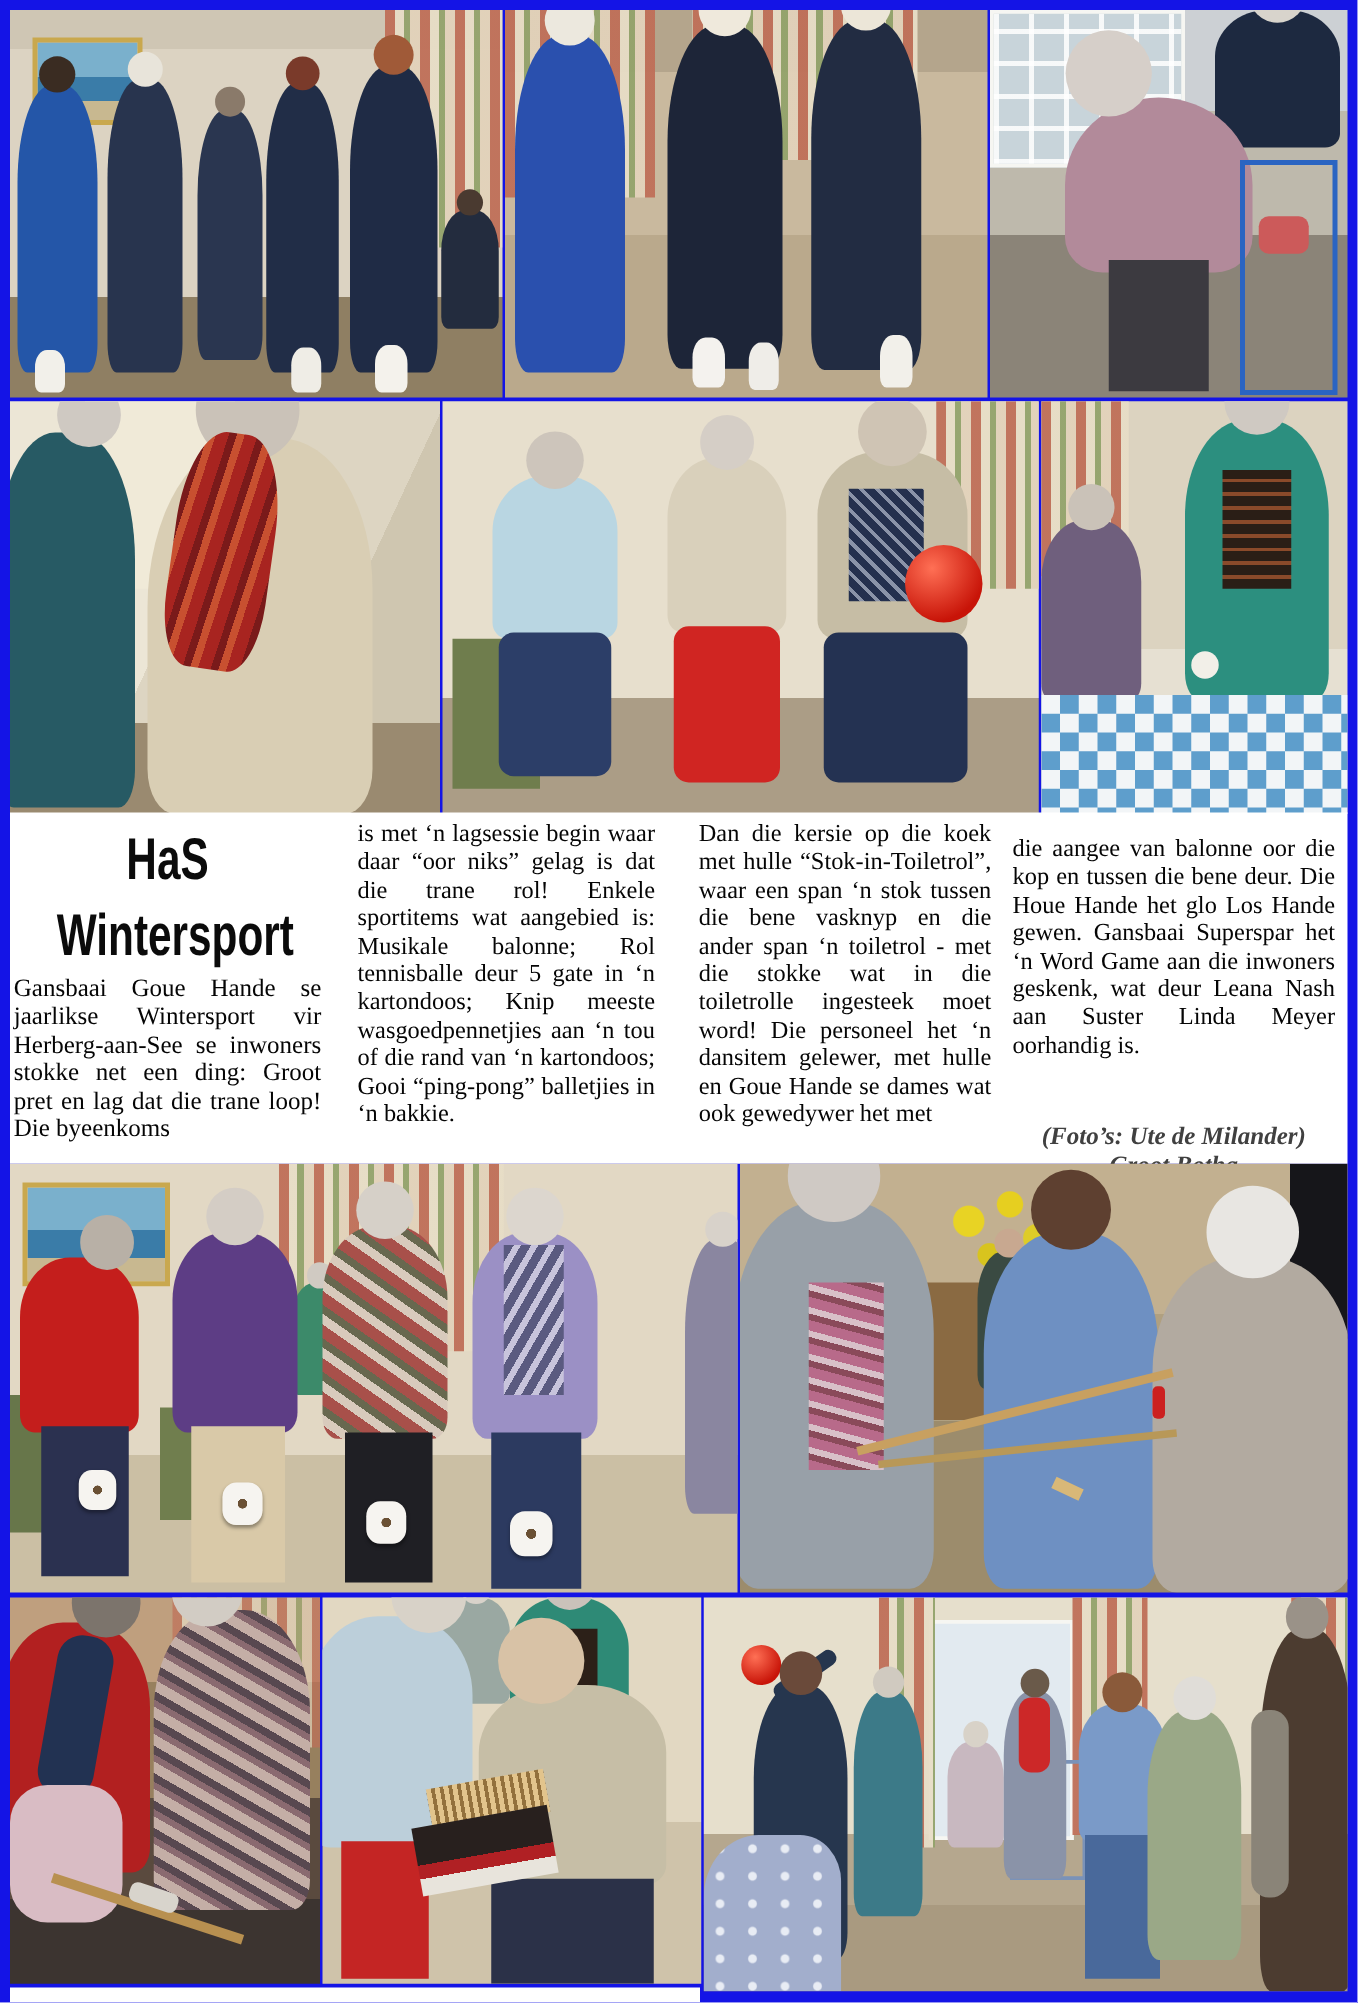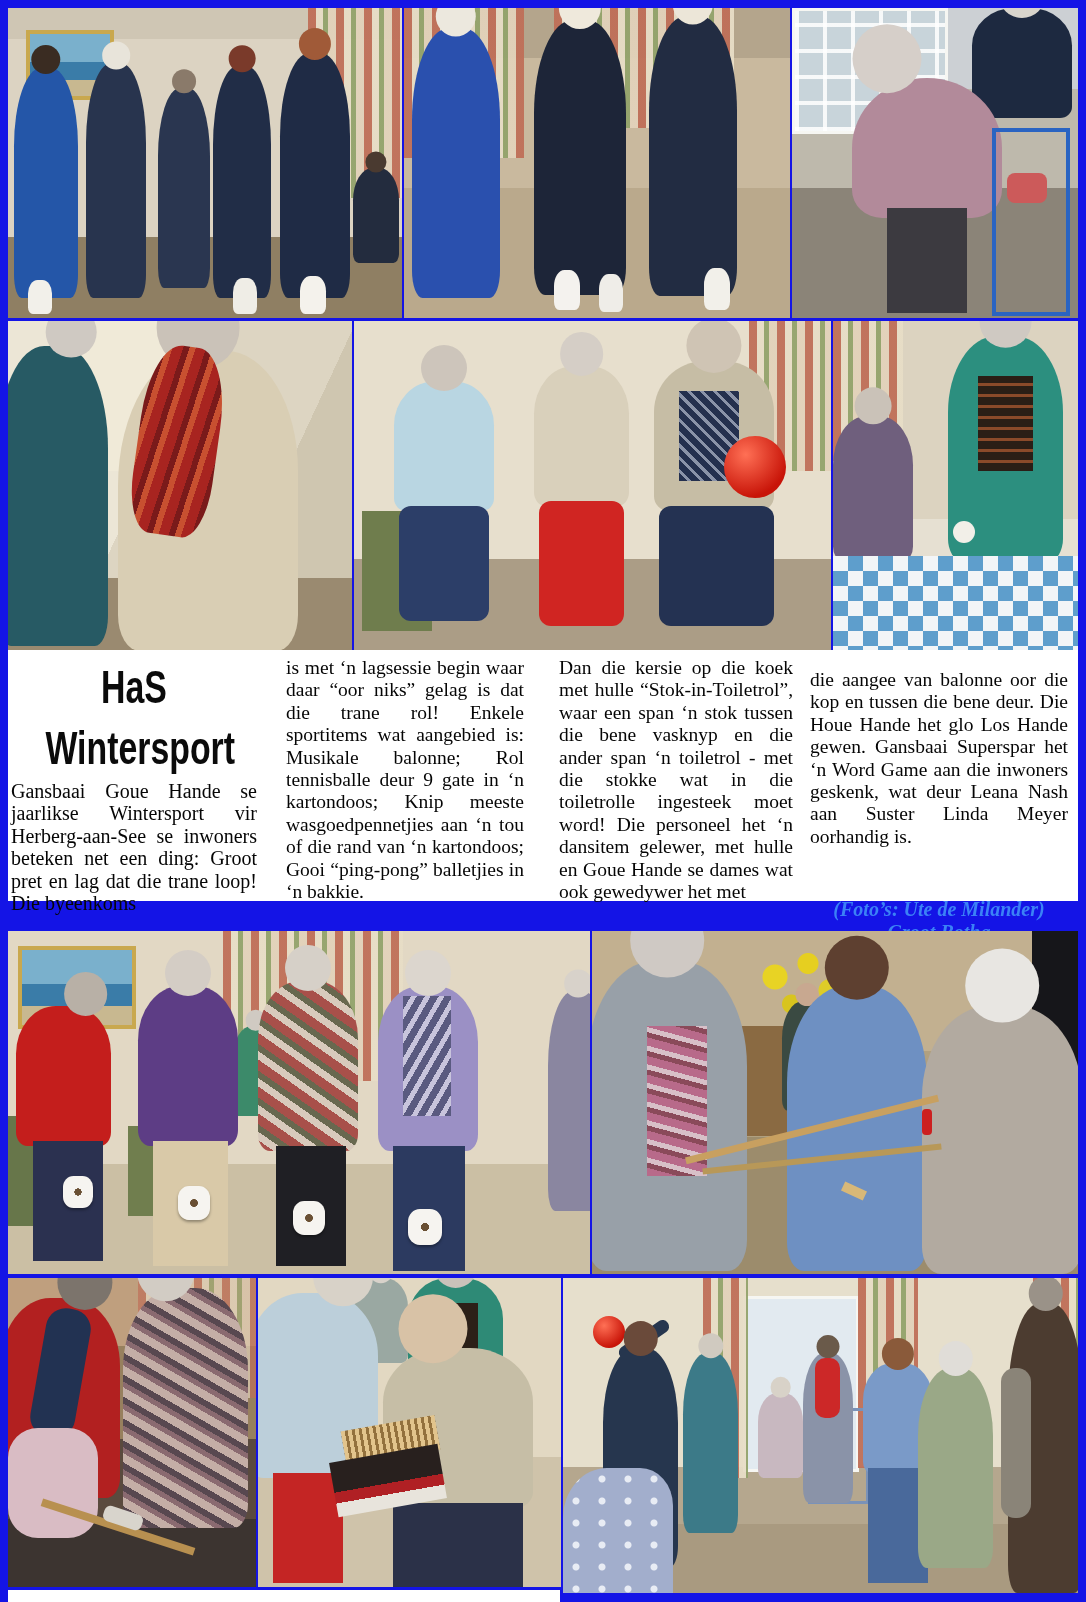--- a/index.html
+++ b/index.html
@@ -15,28 +15,28 @@
   .ball{border-radius:50%;aspect-ratio:1;background:radial-gradient(circle at 35% 30%,#ff7055,#c81408 72%);}
   .roll{border-radius:35%;background:radial-gradient(circle,#6a5034 0 16%,#f6f4f0 17%);
         box-shadow:0 2px 3px rgba(0,0,0,.35);}
   .curt{background:repeating-linear-gradient(90deg,#bf6f58 0 8px,#e7ddc6 8px 15px,#93a36b 15px 20px,#e2d2ba 20px 28px);opacity:.95;}
   .art{background:linear-gradient(180deg,#7ab0cc 0 45%,#3a7ca8 45% 75%,#c8b890 75%);border:4px solid #c9a84e;}
   .win{background:#e2eaf0;border:3px solid #f6f6f2;}
   .chk{background:repeating-conic-gradient(#5e9ecc 0% 25%,#f2f5f7 0% 50%) 0 0/30px 30px;}
   .pins{background:repeating-linear-gradient(90deg,#e2c48c 0 4px,#93713d 4px 7px);}
   .stick{background:#c8a060;}
   
-  .band{position:absolute;left:8px;top:650px;width:1070px;height:251px;background:#ffffff;}
+  .band{position:absolute;left:8px;top:650px;width:1070px;height:281px;background:#ffffff;}
   .col{position:absolute;top:0;height:100%;}
   .body{margin:0;font:19.5px/22.4px "Liberation Serif",serif;color:#050505;
         text-align:justify;}
   .title{position:absolute;left:0;top:6px;width:100%;text-align:center;color:#0b0b0b;
          font-family:"Liberation Sans",sans-serif;font-weight:700;}
   .tl{display:block;font-size:47px;line-height:61px;transform:scaleX(.72);transform-origin:50% 50%;white-space:nowrap;}
-  .credit{margin:0;font:italic 700 20px/22px "Liberation Serif",serif;text-align:center;color:#3b82f6;}
+  .credit{margin:0;font:italic 700 20px/22px "Liberation Serif",serif;text-align:center;color:#404040;}
   .bstrip{position:absolute;left:8px;top:1590px;width:552px;height:12px;background:#ffffff;}
 </style>
 </head>
 <body>
 
 <div class="page">
 
   <div class="photo" role="img" style="left:8px;top:8px;width:394px;height:310px;background:linear-gradient(180deg,#cfc6b4 0 10%,#dcd3c2 10% 74%,#8f7f63 74% 100%);" aria-label="Personeel in navy fleece-drag staan en lag in die sitkamer">
     <i class="art" style="left:18px;top:22px;width:80px;height:62px;"></i>
     <i class="curt" style="left:300px;top:0;width:94px;height:190px;"></i>
@@ -99,24 +99,24 @@
     <i class="pc" style="left:120px;top:200px;width:22px;height:22px;background:#f2efe8;border-radius:50%;"></i>
     <i class="chk" style="left:0;top:235px;width:245px;height:95px;"></i>
   </div>
 
   <div class="band">
     <div class="col" style="left:3px;width:246px;">
       <h1 class="title" style="margin:0;">
         <span class="tl">HaS</span>
         <span class="tl">Wintersport</span>
       </h1>
-      <p class="body" style="position:absolute;top:130px;width:100%;font-size:20px;">Gansbaai Goue Hande se jaarlikse Wintersport vir Herberg-aan-See se inwoners beteken net een ding: Groot pret en lag dat die trane loop! Die byeenkoms</p>
+      <p class="body" style="position:absolute;top:130px;width:100%;font-size:20px;">Gansbaai Goue Hande se jaarlikse Wintersport vir Herberg-aan-See se inwoners stokke net een ding: Groot pret en lag dat die trane loop! Die byeenkoms</p>
     </div>
     <div class="col" style="left:278px;width:238px;">
-      <p class="body" style="position:absolute;top:7px;width:100%;">is met ‘n lagsessie begin waar daar “oor niks” gelag is dat die trane rol! Enkele sportitems wat aangebied is: Musikale balonne; Rol tennisballe deur 9 gate in ‘n kartondoos; Knip meeste wasgoedpennetjies aan ‘n tou of die rand van ‘n kartondoos; Gooi “ping-pong” balletjies in ‘n bakkie.</p>
+      <p class="body" style="position:absolute;top:7px;width:100%;">is met ‘n lagsessie begin waar daar “oor niks” gelag is dat die trane rol! Enkele sportitems wat aangebied is: Musikale balonne; Rol tennisballe deur 5 gate in ‘n kartondoos; Knip meeste wasgoedpennetjies aan ‘n tou of die rand van ‘n kartondoos; Gooi “ping-pong” balletjies in ‘n bakkie.</p>
     </div>
     <div class="col" style="left:551px;width:234px;">
       <p class="body" style="position:absolute;top:7px;width:100%;">Dan die kersie op die koek met hulle “Stok-in-Toiletrol”, waar een span ‘n stok tussen die bene vasknyp en die ander span ‘n toiletrol - met die stokke wat in die toiletrolle ingesteek moet word! Die personeel het ‘n dansitem gelewer, met hulle en Goue Hande se dames wat ook gewedywer het met</p>
     </div>
     <div class="col" style="left:802px;width:258px;margin-top:12px;">
       <p class="body" style="position:absolute;top:7px;width:100%;">die aangee van balonne oor die kop en tussen die bene deur. Die Houe Hande het glo Los Hande gewen. Gansbaai Superspar het ‘n Word Game aan die inwoners geskenk, wat deur Leana Nash aan Suster Linda Meyer oorhandig is.</p>
       <p class="credit" style="position:absolute;top:236px;width:100%;">(Foto’s: Ute de Milander)</p>
       <p class="credit" style="position:absolute;top:259px;width:100%;">Groot Botha</p>
     </div>
   </div>

